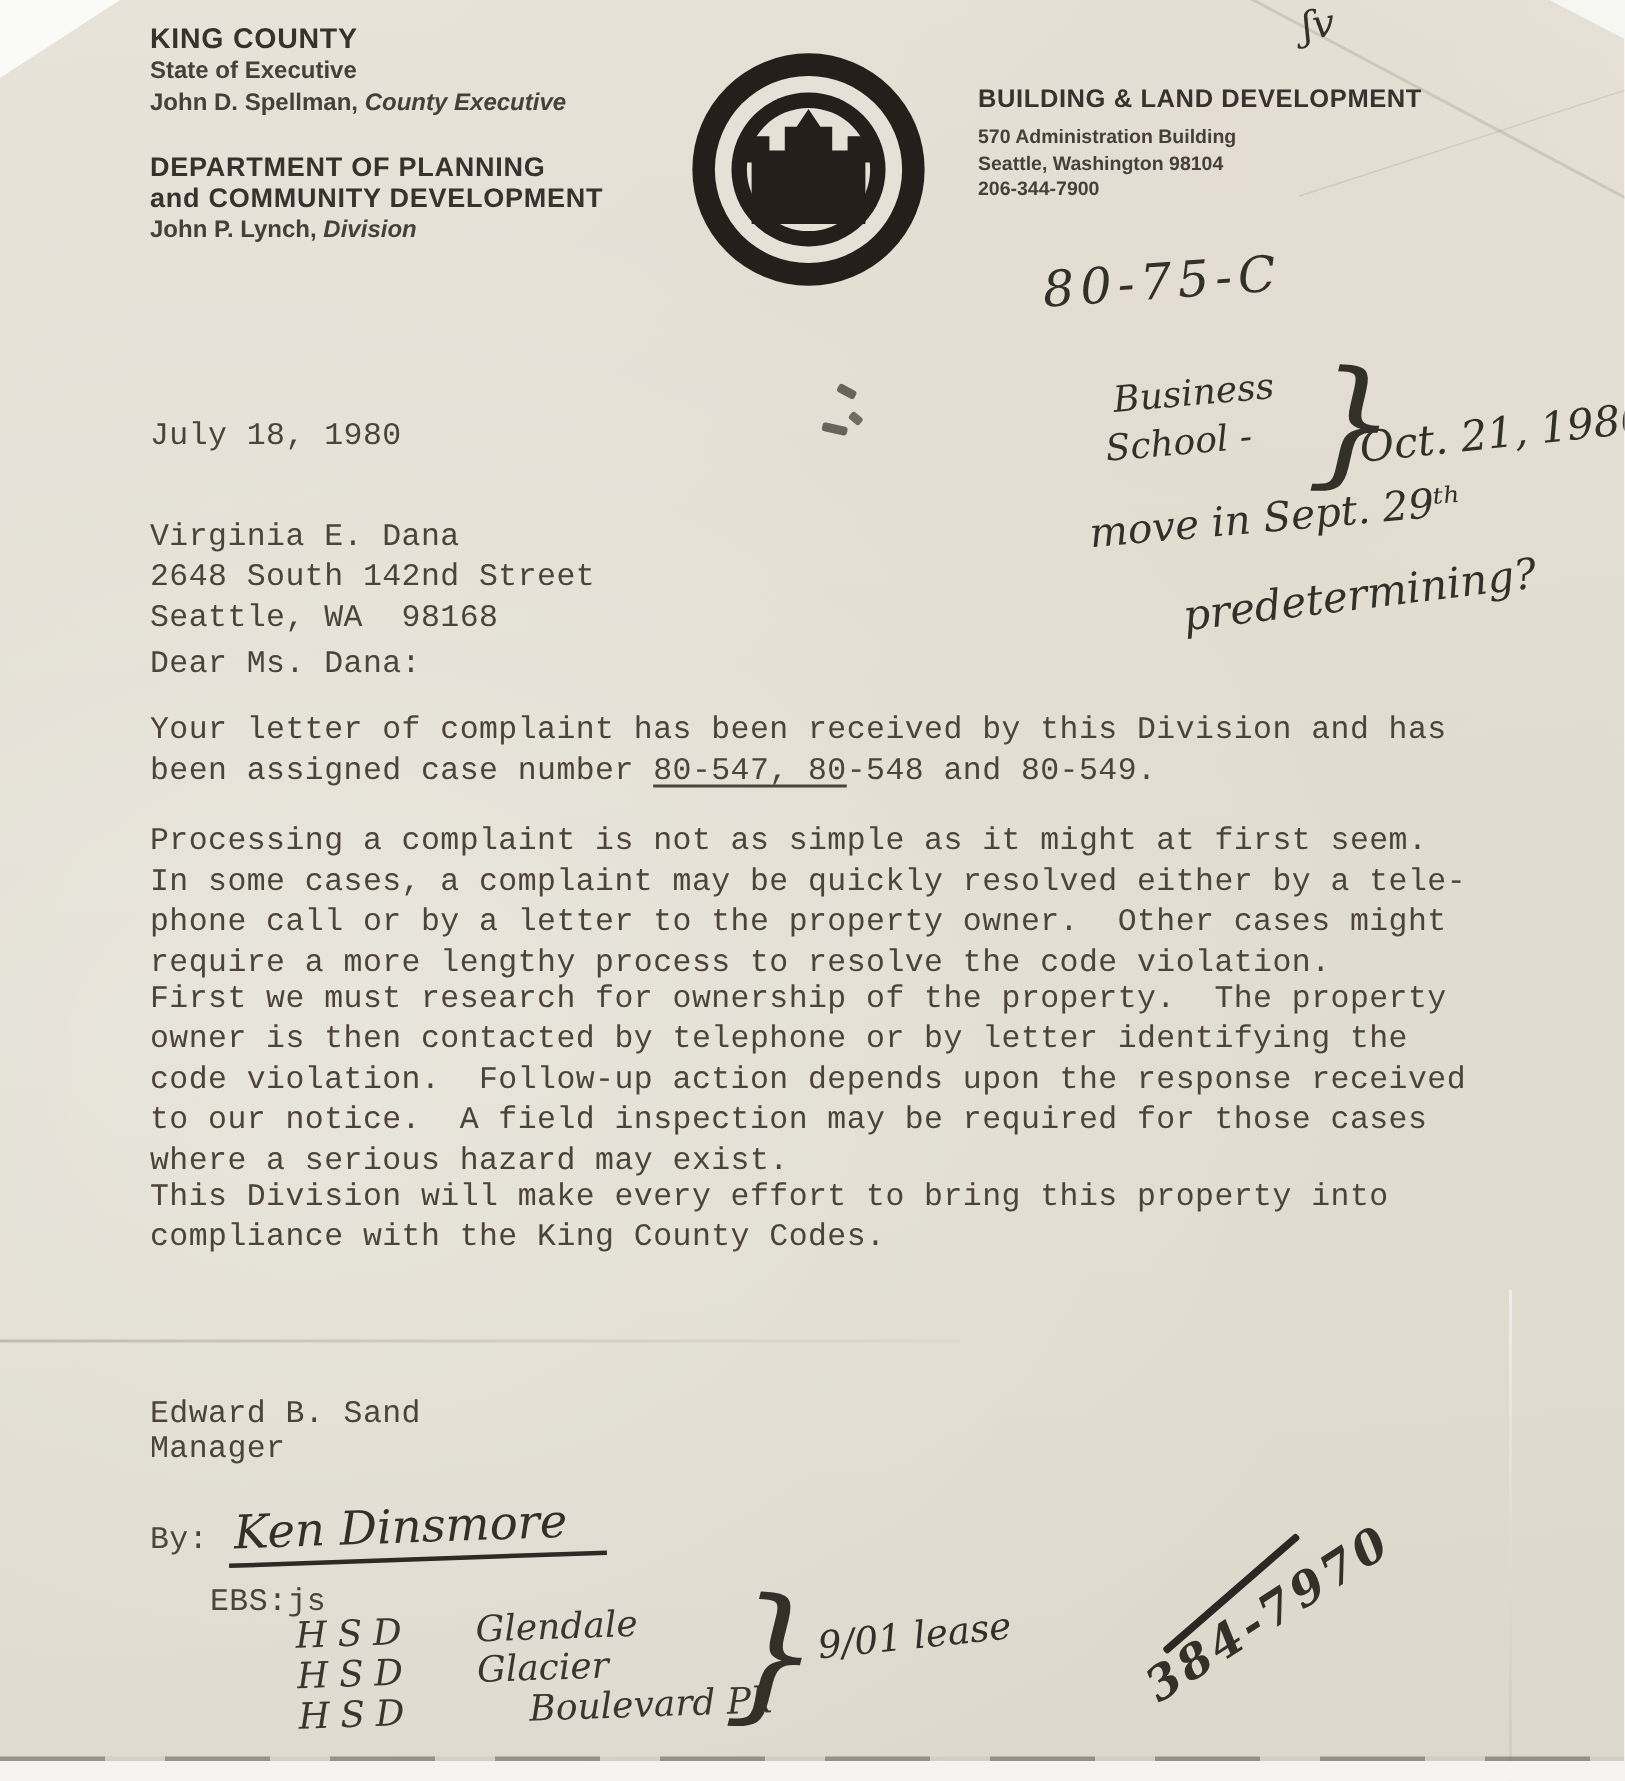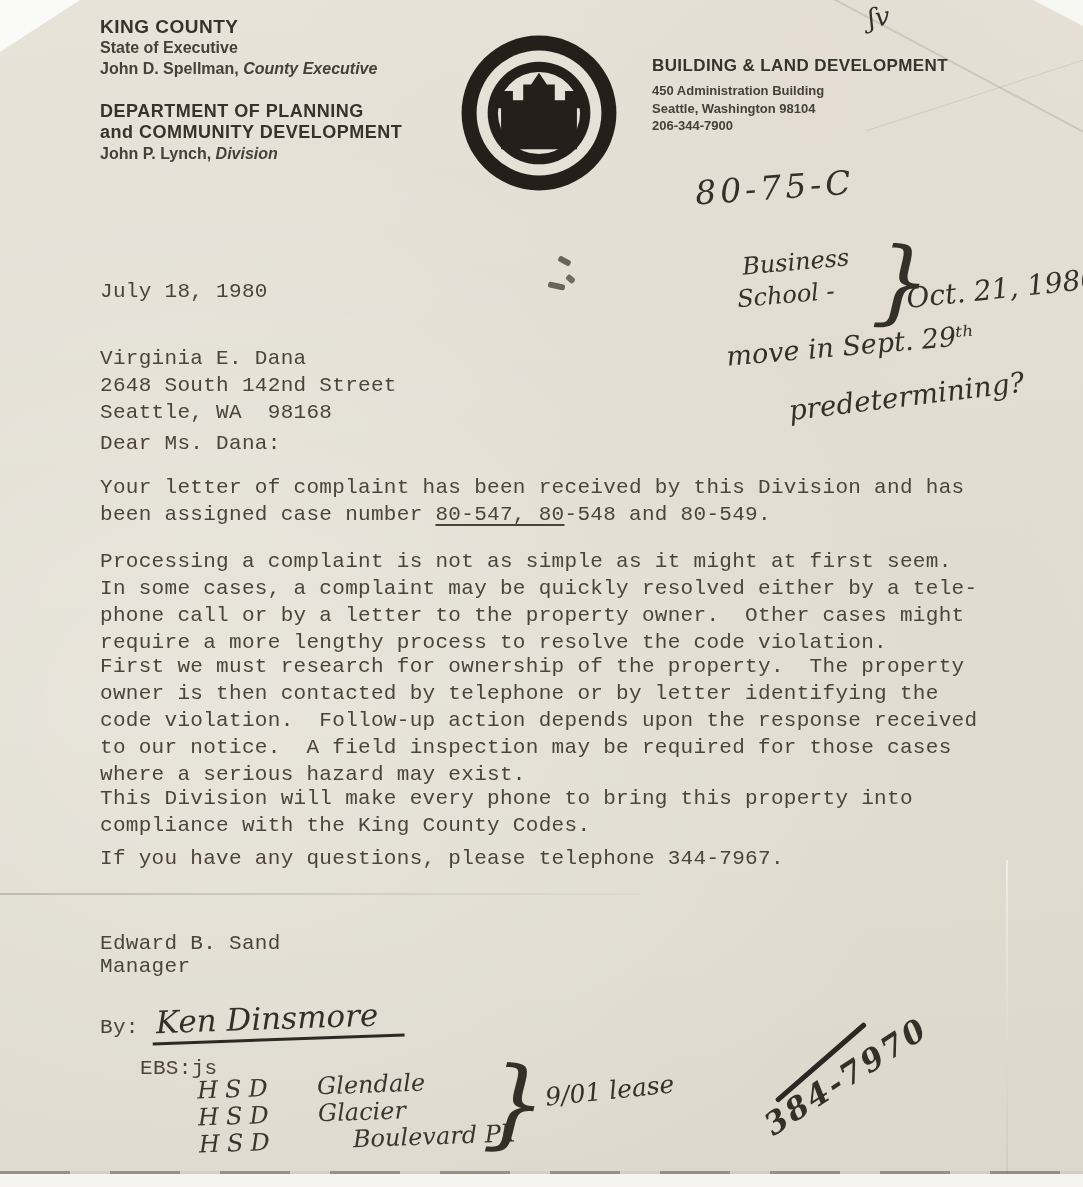--- a/index.html
+++ b/index.html
@@ -107,21 +107,21 @@
   <svg class="logo" viewBox="0 0 100 100">
     <circle cx="50" cy="50" r="49" fill="#241f1b"></circle>
     <circle cx="50" cy="50" r="39.5" fill="#e5e1d6"></circle>
     <circle cx="50" cy="50" r="32.5" fill="#241f1b"></circle>
     <circle cx="50" cy="50" r="26" fill="#e5e1d6"></circle>
     <path fill="#241f1b" d="M26,73 L26,47 L23.5,47 L23.5,36 L33.5,36 L33.5,42 L40,42 L40,32 L45,32 L50,24.5 L55,32 L60,32 L60,42 L66.5,42 L66.5,36 L76.5,36 L76.5,47 L74,47 L74,73 Z"></path>
   </svg>
 
   <div class="hdr-right">
     <div class="big">BUILDING &amp; LAND DEVELOPMENT</div>
-    <div class="sm">450 Administration Building</div>
+    <div class="sm">570 Administration Building</div>
     <div class="sm">Seattle, Washington 98104</div>
     <div class="sm">206-344-7900</div>
   </div>
 
   <div class="hand" style="left:695px; top:168px; font-size:33px; transform:rotate(-4deg); letter-spacing:4px;">80-75-C</div>
 
   <div class="smudge1"></div>
   <div class="smudge2"></div>
   <div class="smudge3"></div>
 
@@ -145,23 +145,22 @@
 
   <div class="tw" style="top:548px;">Processing a complaint is not as simple as it might at first seem.
 In some cases, a complaint may be quickly resolved either by a tele-
 phone call or by a letter to the property owner.  Other cases might
 require a more lengthy process to resolve the code violation.</div>
   <div class="tw" style="top:653px;">First we must research for ownership of the property.  The property
 owner is then contacted by telephone or by letter identifying the
 code violation.  Follow-up action depends upon the response received
 to our notice.  A field inspection may be required for those cases
 where a serious hazard may exist.</div>
-  <div class="tw" style="top:785px;">This Division will make every phone to bring this property into
+  <div class="tw" style="top:785px;">This Division will make every effort to bring this property into
 compliance with the King County Codes.</div>
-  <div class="tw" style="top:845px;">If you have any questions, please telephone 344-7967.</div>
   <div class="tw" style="top:930px;">Edward B. Sand</div>
   <div class="tw" style="top:953px;">Manager</div>
 
   <div class="tw" style="top:1014px;">By:</div>
   <div class="hand" style="left:152px; top:1000px; font-size:31px;"><span class="sig-line">Ken Dinsmore</span></div>
 
   <div class="tw" style="top:1055px;margin-left:40px;">EBS:js</div>
 
   <div class="hsd-block">
     <div class="hsd-row">

